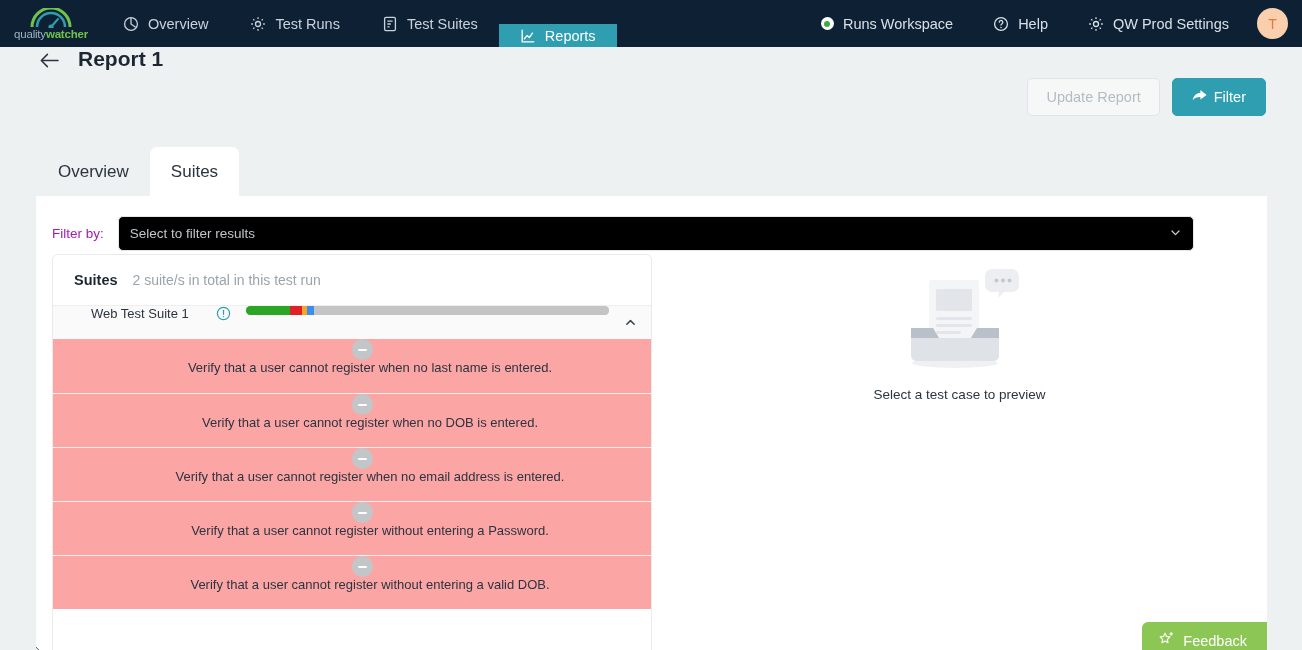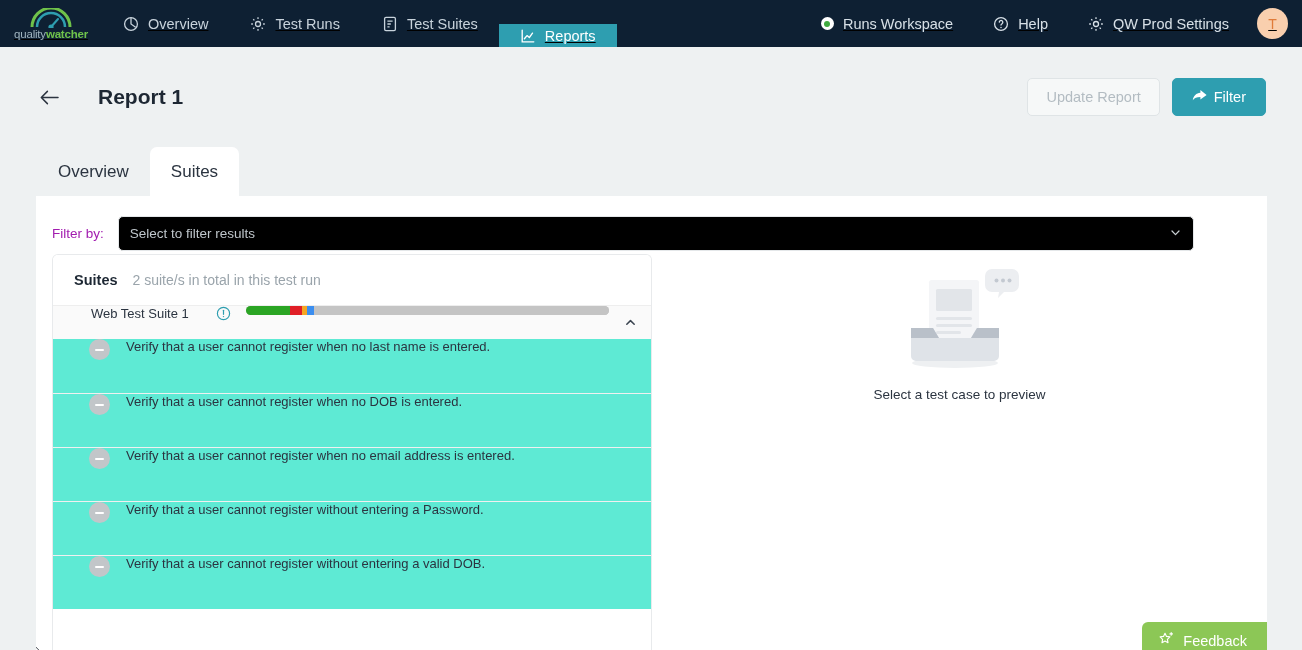--- a/index.html
+++ b/index.html
@@ -10,21 +10,20 @@
     overflow: hidden;
   }
 
   
   .navbar {
     height: 47px;
     background: #0e2033;
     display: flex;
     align-items: stretch;
     position: relative;
-    text-decoration: underline;
   }
   .nav-left { display: flex; align-items: stretch; }
   .logo-wrap {
     width: 102px;
     display: flex; flex-direction: column;
     align-items: center; justify-content: center;
     padding-top: 2px;
   }
   .logo-gauge { display: block; }
   .logo-text {
@@ -66,23 +65,22 @@
     flex: none;
   }
   .ws-dot i {
     width: 6px; height: 6px; border-radius: 50%;
     background: #3faa3f; display: block;
   }
 
   
   .page { padding: 0 36px; }
   .page-head {
-    display: flex; align-items: center;
+    display: flex; 
     height: 100px;
-    gap: 20px;
   }
   .back-arrow {
     width: 26px; height: 26px;
     display: flex; align-items: center; justify-content: center;
     cursor: pointer; color: #2b3440;
   }
   .page-title {
     font-size: 21px; font-weight: bold; color: #1d2733;
     margin-left: 16px;
   }
@@ -181,24 +179,25 @@
     display: flex;
     background: #c4c4c4;
     margin-right: 10px;
   }
   .progress span { display: block; height: 100%; }
   .chev-up { width: 22px; display: flex; align-items: center; justify-content: center; cursor: pointer; }
 
   .case-row {
     height: 54px;
     border-top: 1px solid #f0f0f0;
-    display: flex; align-items: flex-start;
+    display: flex; align-items: center;
     padding-left: 36px;
-    background: #5eead4;
-    cursor: pointer;
+    background: #fca5a5;
+    cursor: pointer;
+    flex-direction: column;
   }
   .case-row:first-of-type { border-top: none; }
   .status-dot {
     width: 21px; height: 21px; border-radius: 50%;
     background: #c2c6c9;
     display: flex; align-items: center; justify-content: center;
     flex: none; margin-right: 16px;
   }
   .status-dot i { width: 9px; height: 2px; background: #fff; display: block; border-radius: 1px; }
   .case-title { font-size: 13px; color: #2b3440; }

